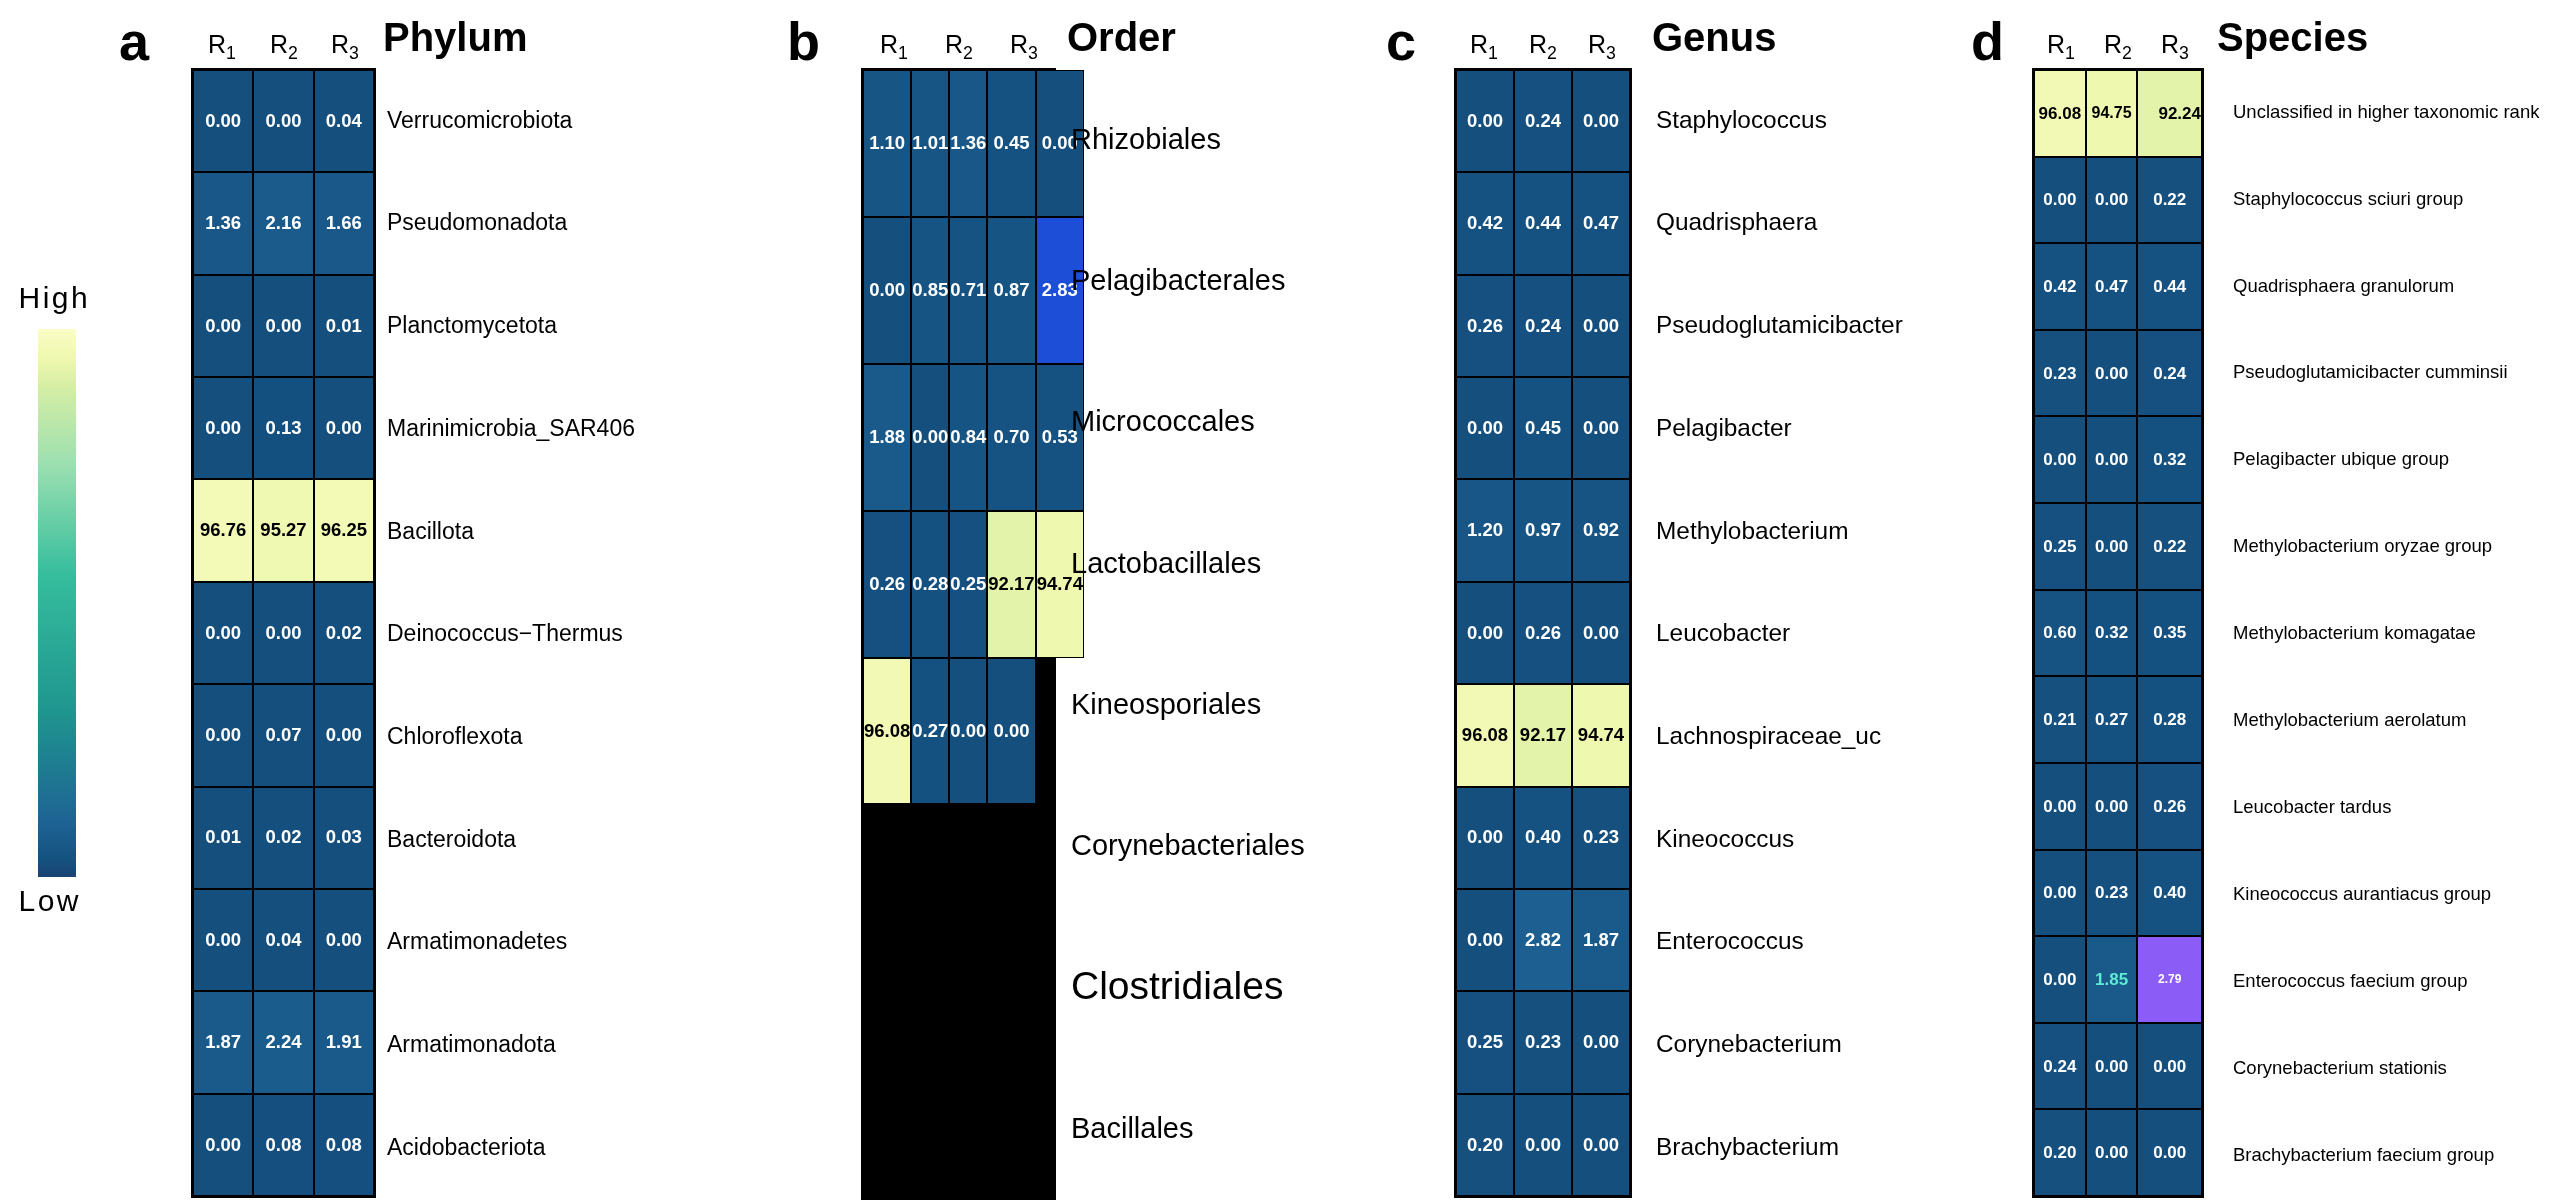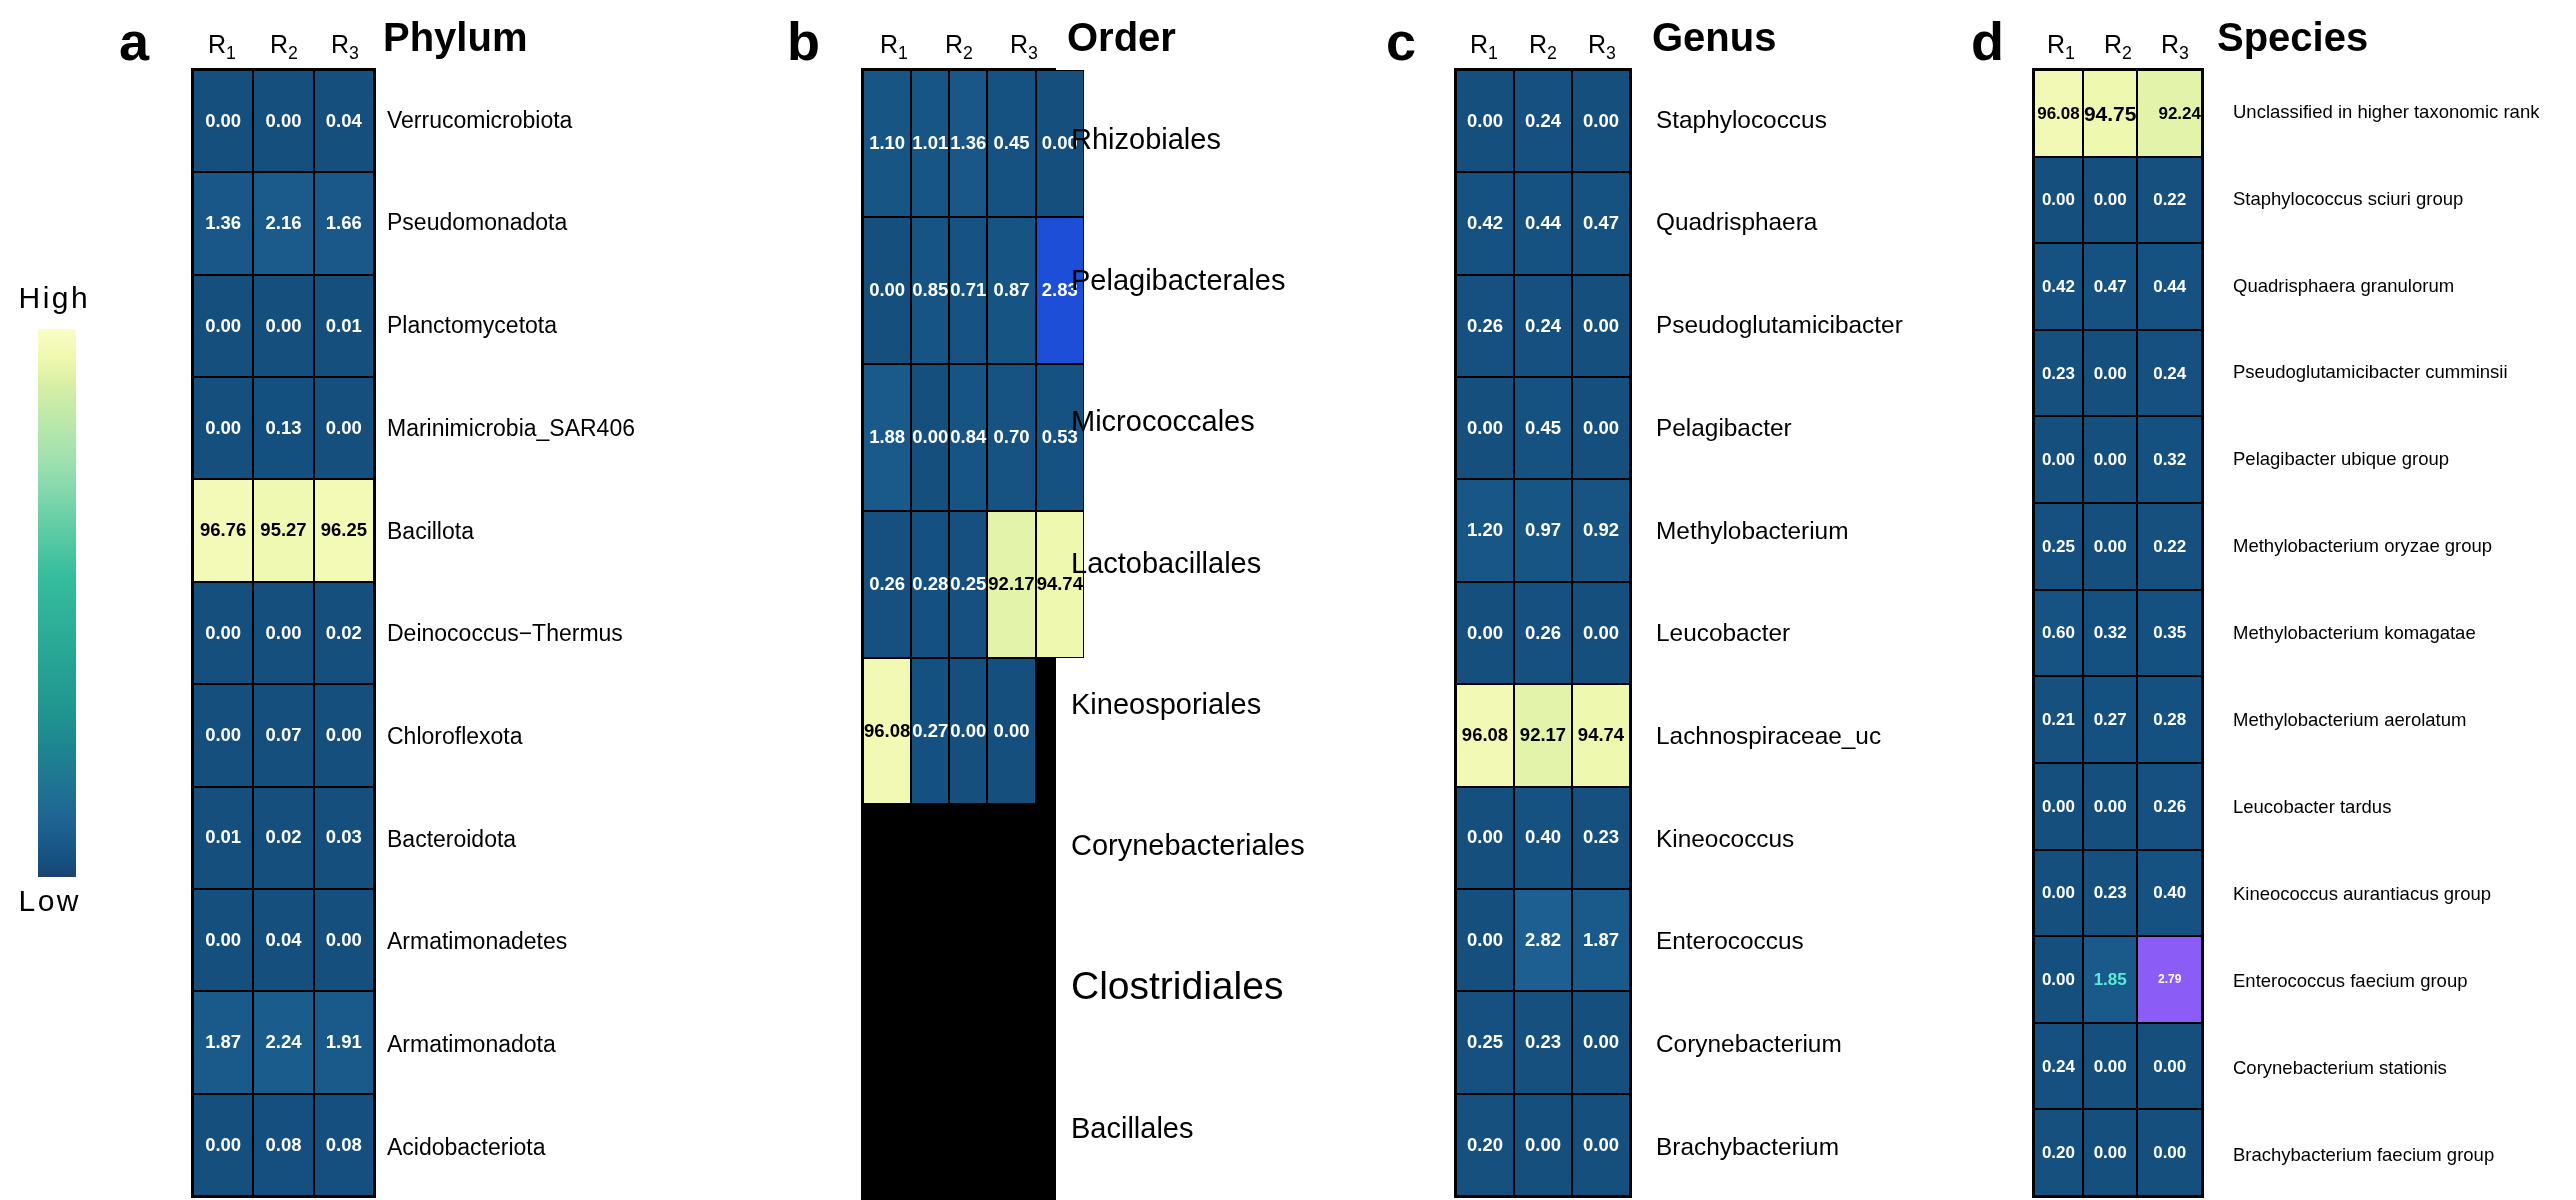--- a/index.html
+++ b/index.html
@@ -163,21 +163,21 @@
     <div class="row-label" style="left: 1656px; top: 941px; font-size: 24.4px;">Enterococcus</div>
     <div class="row-label" style="left: 1656px; top: 1044px; font-size: 24.4px;">Corynebacterium</div>
     <div class="row-label" style="left: 1656px; top: 1147px; font-size: 24.4px;">Brachybacterium</div>
     <span class="panel-letter" style="left: 1971px; top: 13.5px;">d</span>
     <span class="panel-title" style="left: 2217px; top: 17px;">Species</span>
     <span class="col-header" style="left: 2061px; top: 32px;"><span>R</span><sub>1</sub></span>
     <span class="col-header" style="left: 2118px; top: 32px;"><span>R</span><sub>2</sub></span>
     <span class="col-header" style="left: 2175px; top: 32px;"><span>R</span><sub>3</sub></span>
     <div class="heatmap" style="left: 2032px; top: 68px; width: 172px; height: 1130px; grid-template-columns: repeat(3, 1fr); grid-template-rows: repeat(13, 1fr);">
       <div class="cell" style="background: rgb(242, 249, 181); color: rgb(0, 0, 0); font-size: 17px;">96.08</div>
-      <div class="cell" style="background: rgb(239, 248, 175); color: rgb(0, 0, 0); font-size: 21px;">94.75</div>
+      <div class="cell" style="background: rgb(239, 248, 175); color: rgb(0, 0, 0); font-size: 16px;">94.75</div>
       <div class="cell" style="background: rgb(227, 243, 169); color: rgb(0, 0, 0); font-size: 17px; padding-left: 20px;">92.24</div>
       <div class="cell" style="background: rgb(20, 79, 126); color: rgb(255, 255, 255); font-size: 17px;">0.00</div>
       <div class="cell" style="background: rgb(20, 79, 126); color: rgb(255, 255, 255); font-size: 17px;">0.00</div>
       <div class="cell" style="background: rgb(21, 80, 127); color: rgb(255, 255, 255); font-size: 17px;">0.22</div>
       <div class="cell" style="background: rgb(21, 81, 129); color: rgb(255, 255, 255); font-size: 17px;">0.42</div>
       <div class="cell" style="background: rgb(21, 82, 129); color: rgb(255, 255, 255); font-size: 17px;">0.47</div>
       <div class="cell" style="background: rgb(21, 82, 129); color: rgb(255, 255, 255); font-size: 17px;">0.44</div>
       <div class="cell" style="background: rgb(21, 80, 127); color: rgb(255, 255, 255); font-size: 17px;">0.23</div>
       <div class="cell" style="background: rgb(20, 79, 126); color: rgb(255, 255, 255); font-size: 17px;">0.00</div>
       <div class="cell" style="background: rgb(21, 80, 128); color: rgb(255, 255, 255); font-size: 17px;">0.24</div>

